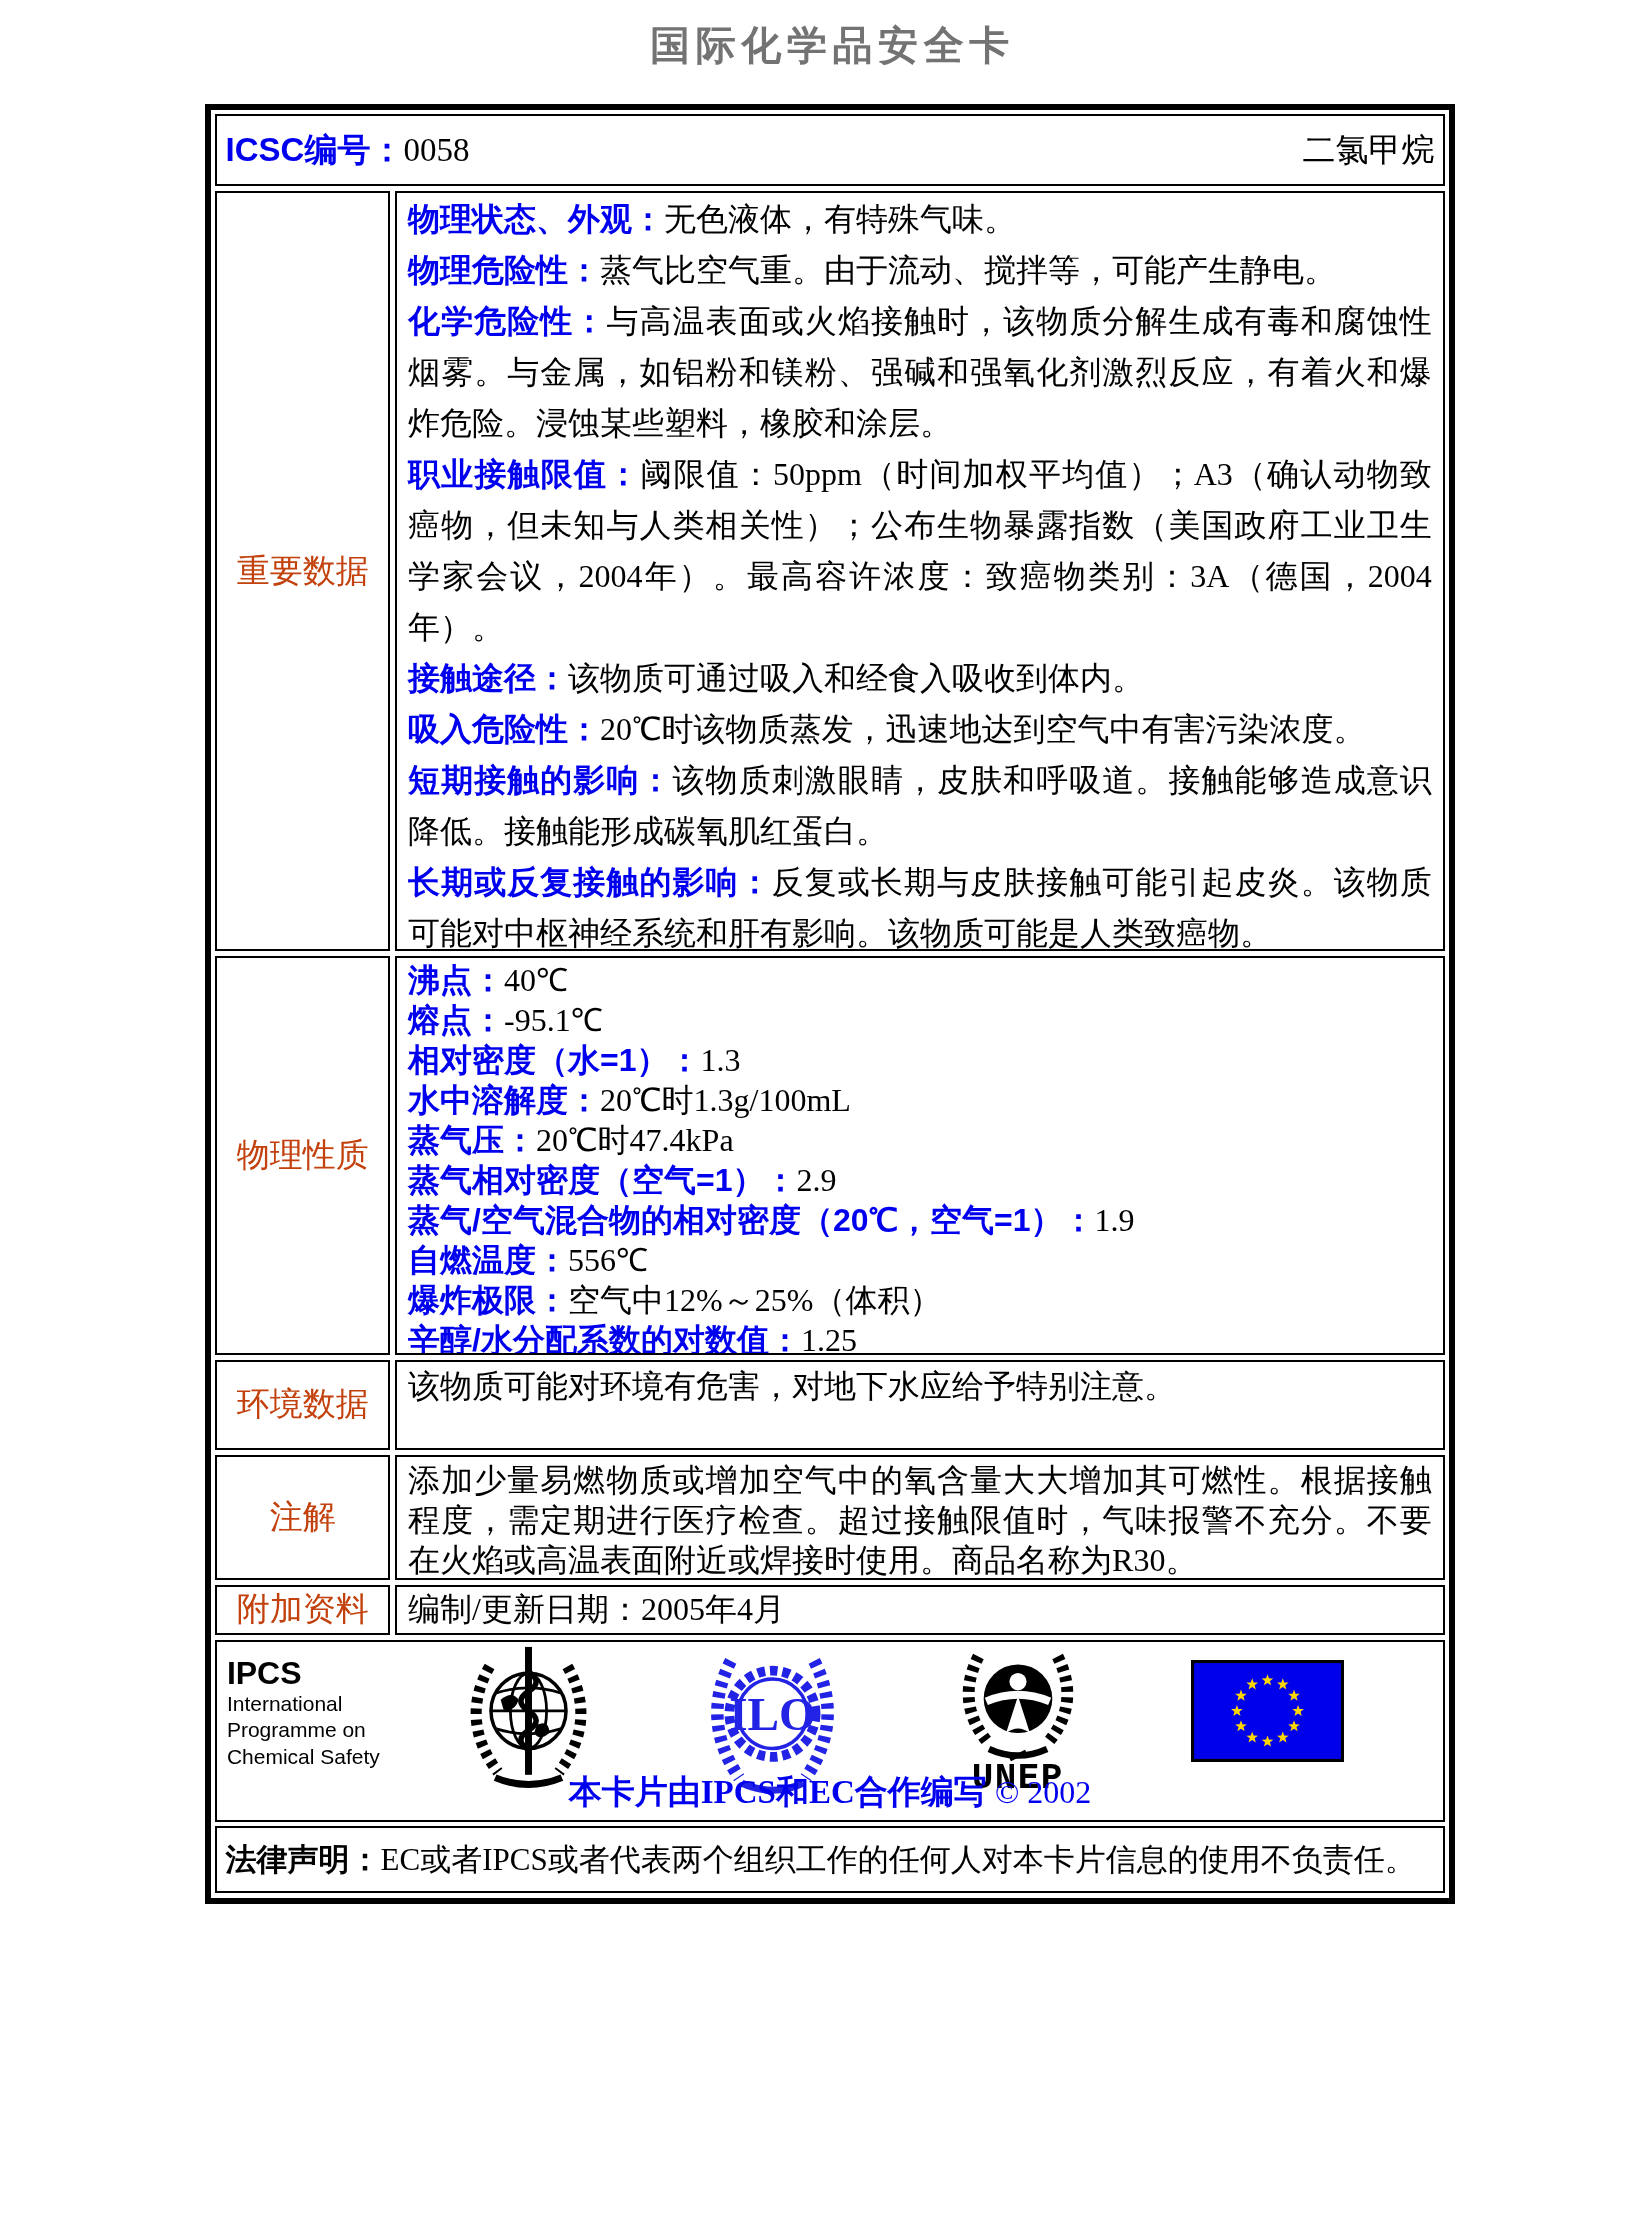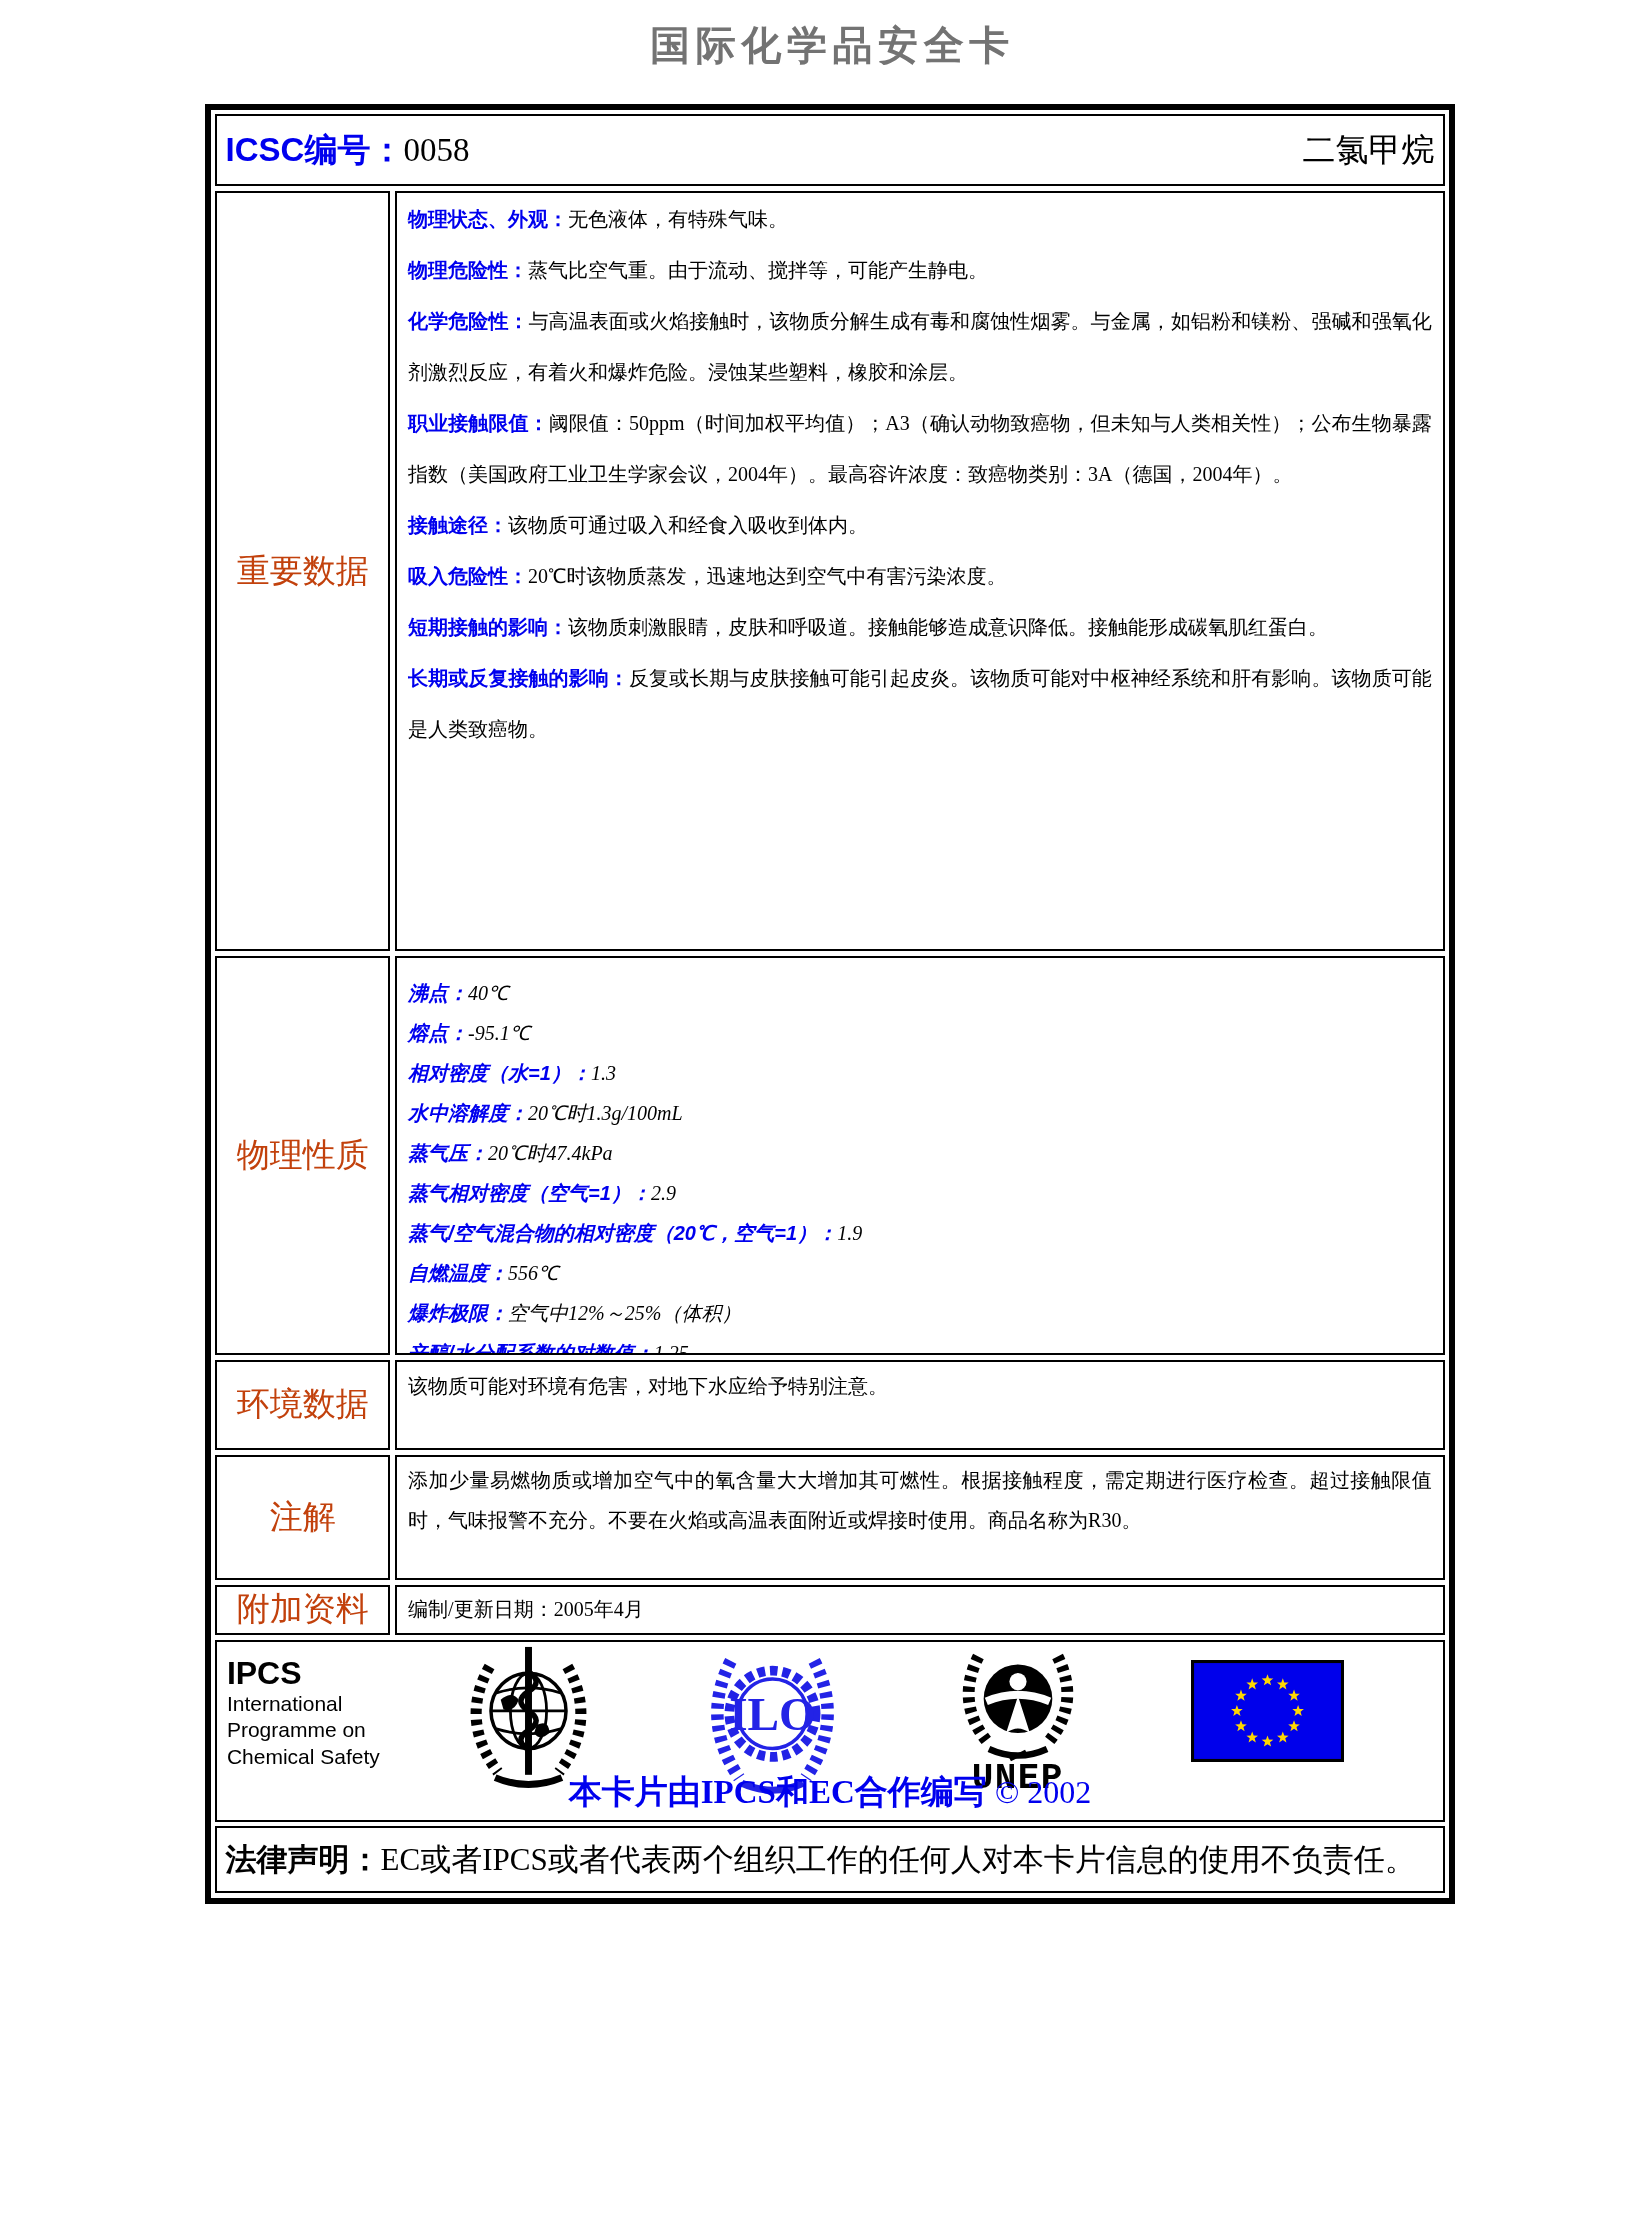--- a/index.html
+++ b/index.html
@@ -53,26 +53,26 @@
     display:flex;align-items:center;justify-content:center;
     text-align:center;
     color:#c2410c;
     font-family:"Liberation Sans", sans-serif;
     font-weight:normal;
     font-size:33px;
   }
   .content-cell{
     flex:1;
     padding:1.4px 11px 0 11px;
-    font-size:20px;
+    font-size:32px;
   }
   .row-important{height:760px;}
   .row-important .content-cell{line-height:51px;text-align:justify;}
   .row-physical{height:399px;}
-  .row-physical .content-cell{line-height:40px;padding-top:15px;font-style:italic;}
+  .row-physical .content-cell{line-height:40px;padding-top:2px;}
   .row-environment{height:90px;}
   .row-environment .content-cell{line-height:40px;padding-top:4.2px;}
   .row-notes{height:125px;}
   .row-notes .content-cell{line-height:40px;padding-top:2.8px;text-align:justify;}
   .row-additional{height:50px;}
   .row-additional .content-cell{display:flex;align-items:center;padding-top:0;}
   .para{margin:0;}
   .blabel{
     color:#0000EE;
     font-family:"Liberation Sans", sans-serif;

